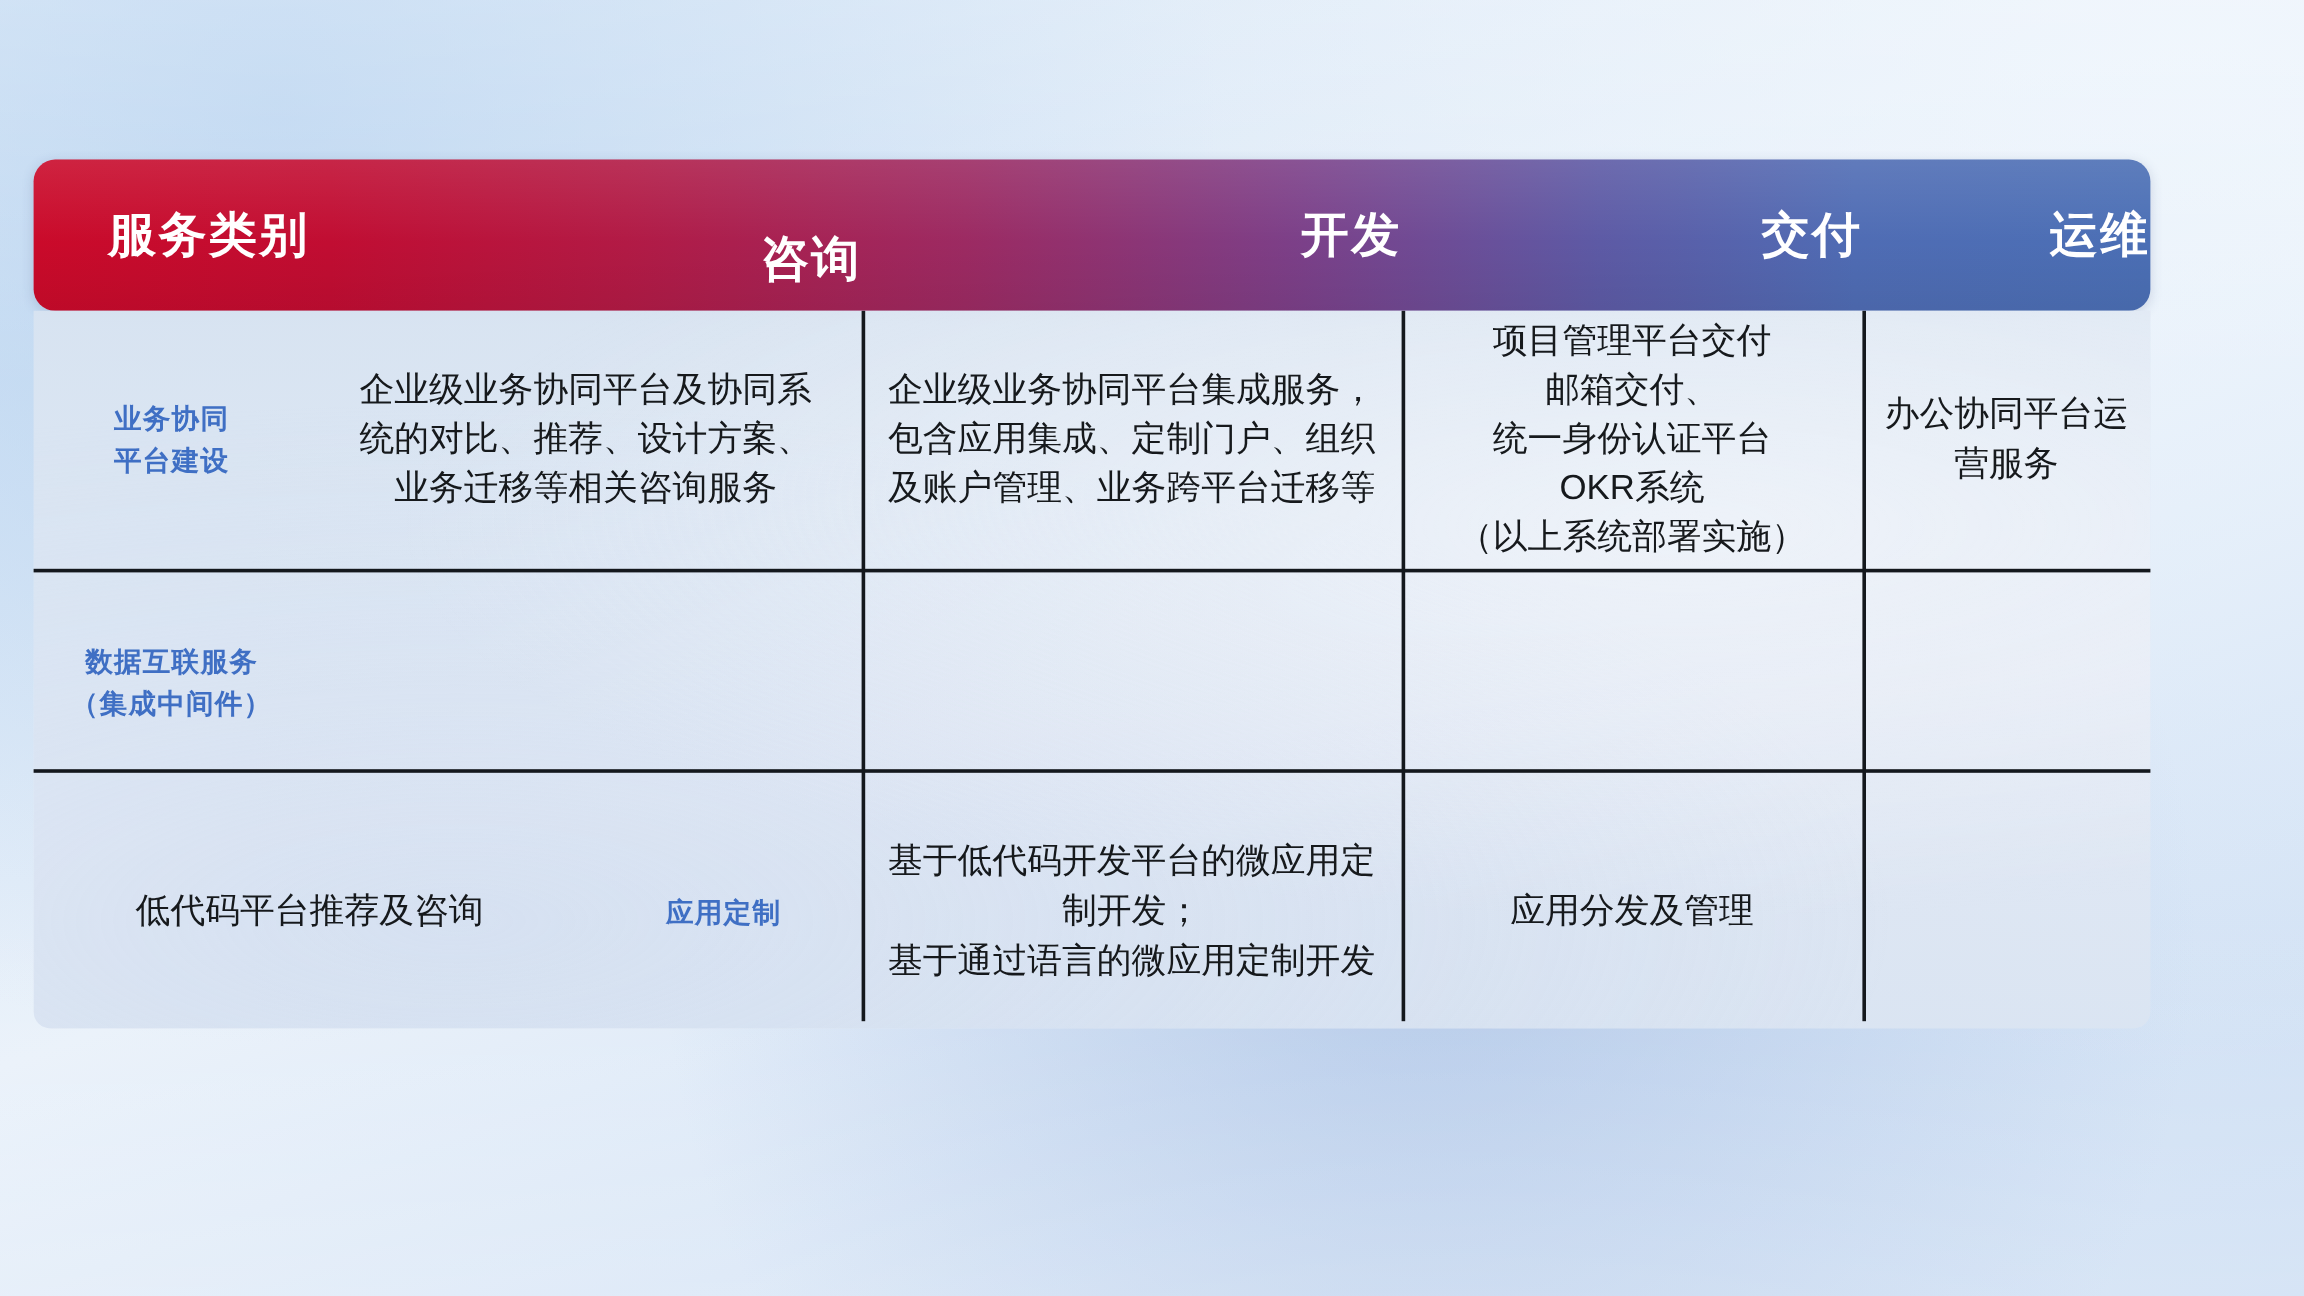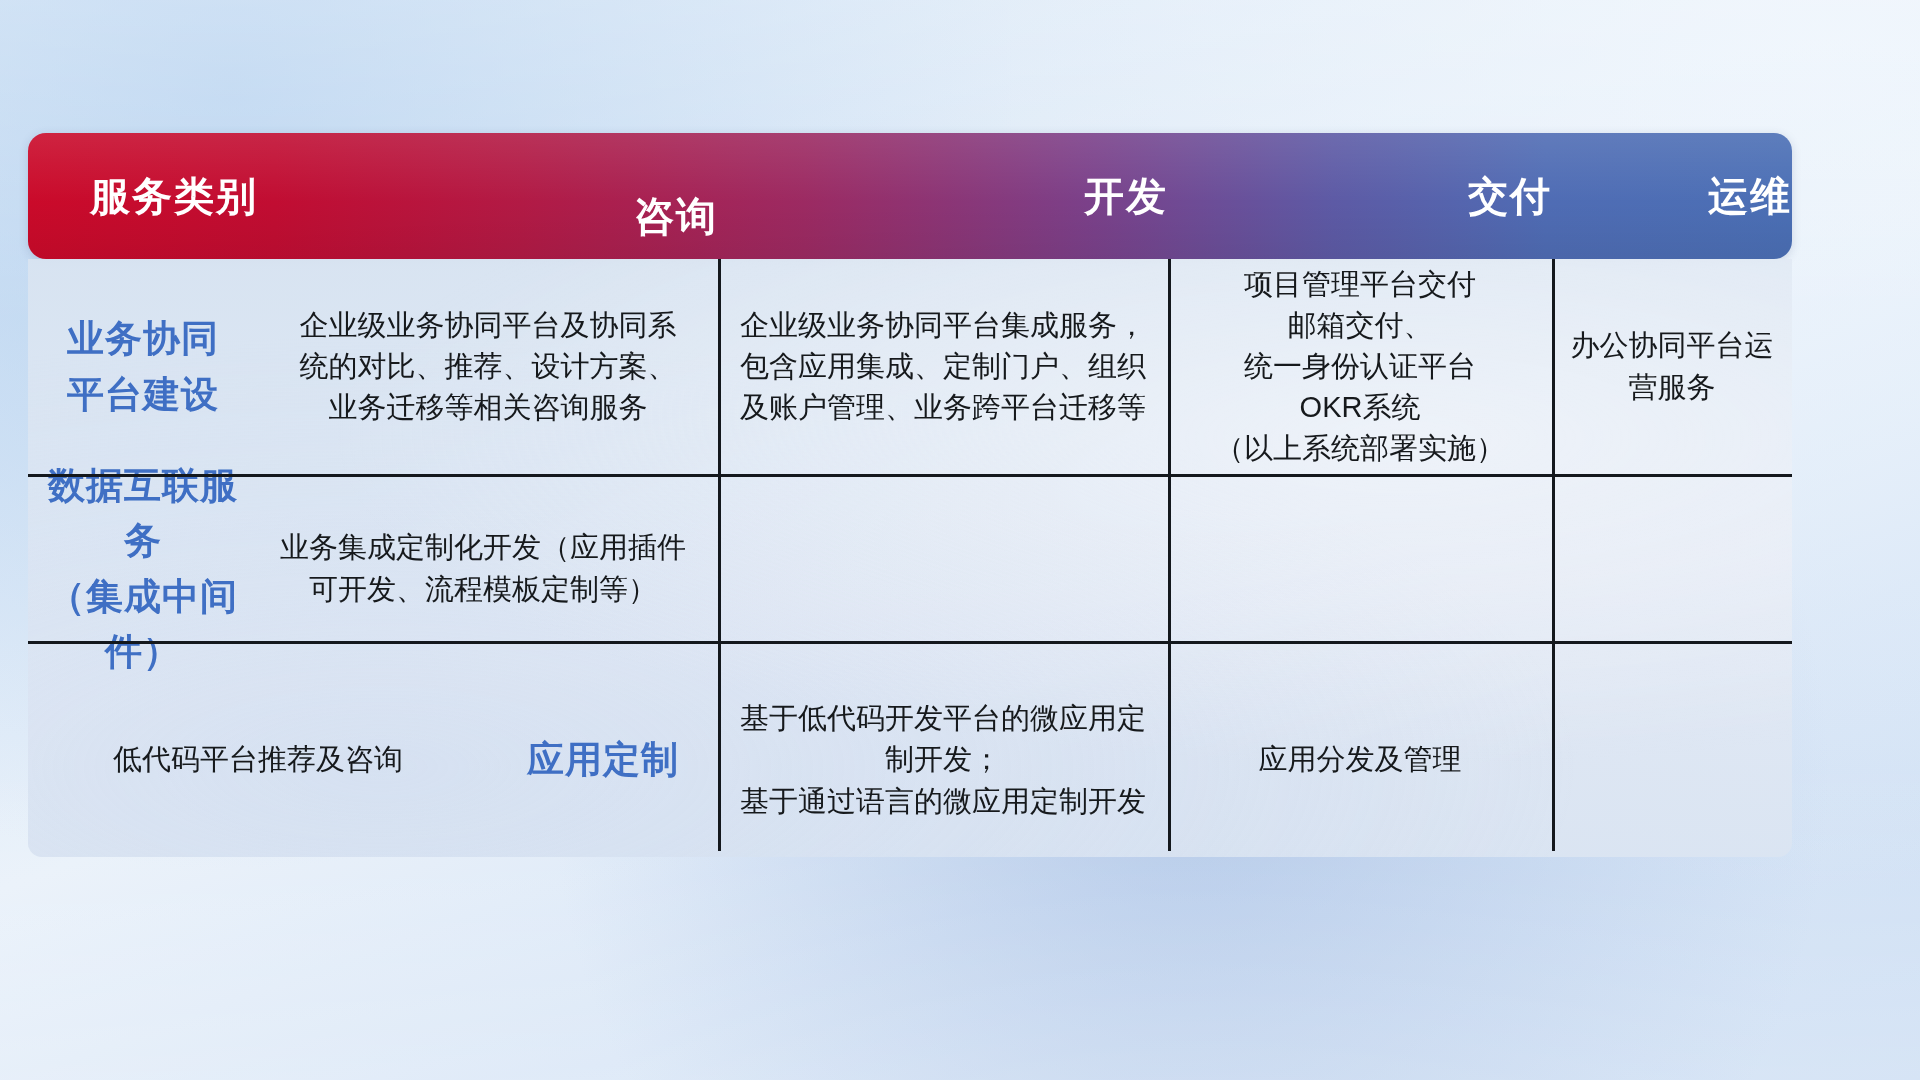--- a/index.html
+++ b/index.html
@@ -133,21 +133,21 @@
     box-sizing: border-box;
     padding: 6px 14px;
     color: #16191c;
     font-size: 29px;
     line-height: 1.42;
     white-space: pre-line;
   }
   .cell.cat {
     color: #3f6fc4;
     font-weight: bold;
-    font-size: 37px;
+    font-size: 23px;
     line-height: 1.5;
     letter-spacing: 1px;
   }
 
   
   .c1 { width: 230px; }
   .c2 { width: 460px; }
   .c3 { width: 450px; }
   .c4 { width: 384px; }
   .c5 { width: 240px; }
@@ -195,22 +195,20 @@
 邮箱交付、
 统一身份认证平台
 OKR系统
 （以上系统部署实施）</div>
       <div class="cell c5">办公协同平台运营服务</div>
     </div>
 
     <div class="trow r2">
       <div class="cell cat c1">数据互联服务
 （集成中间件）</div>
-      <div class="cell c3">业务集成定制化开发（应用插件
-可开发、流程模板定制等）</div>
       <div class="cell c4"></div>
       <div class="cell c5"></div>
     </div>
 
     <div class="trow r3">
       <div class="cell c2">低代码平台推荐及咨询</div>
       <div class="cell cat c1">应用定制</div>
       <div class="cell c3">基于低代码开发平台的微应用定
 制开发；
 基于通过语言的微应用定制开发</div>

